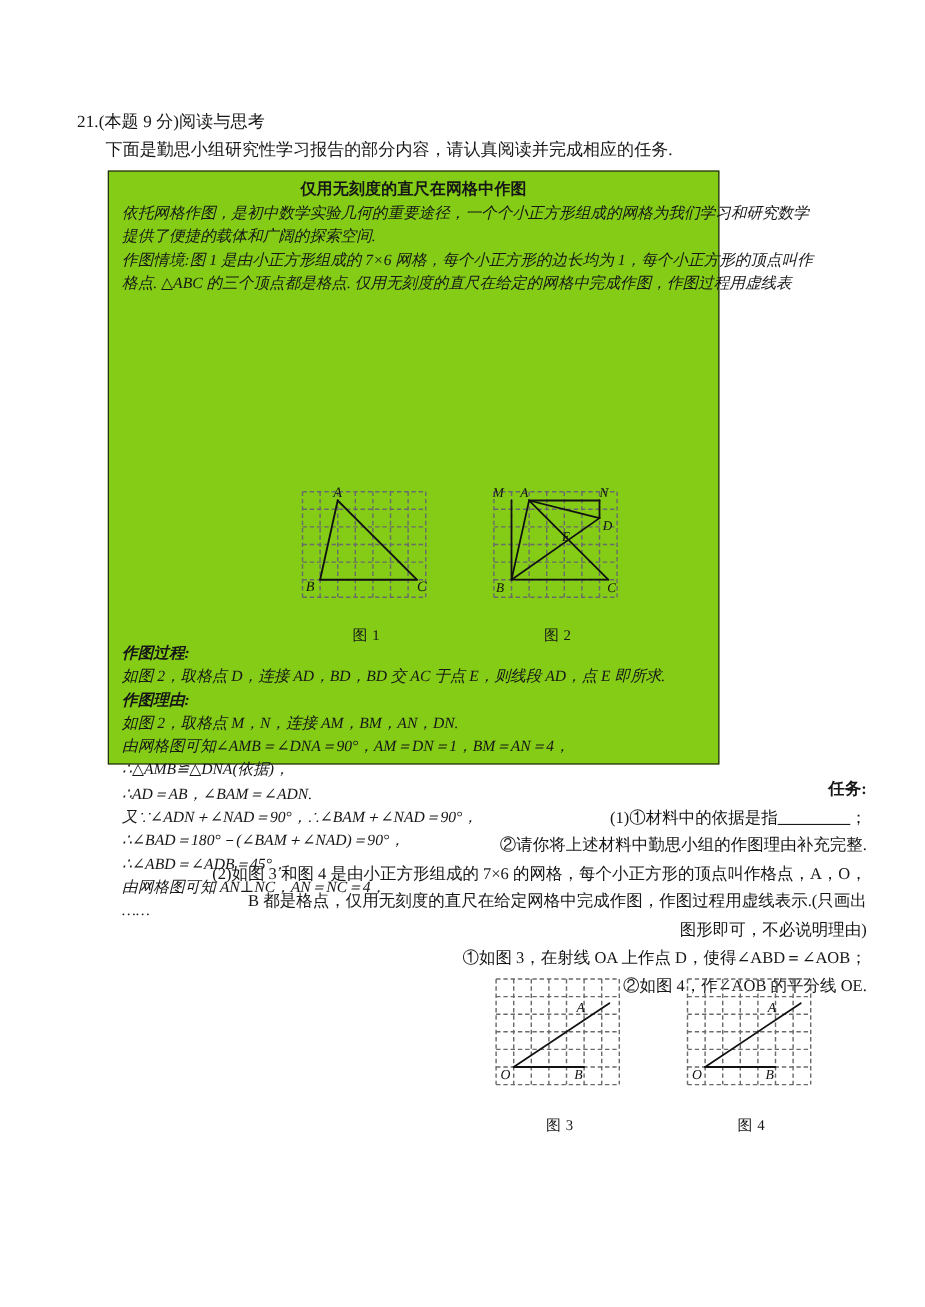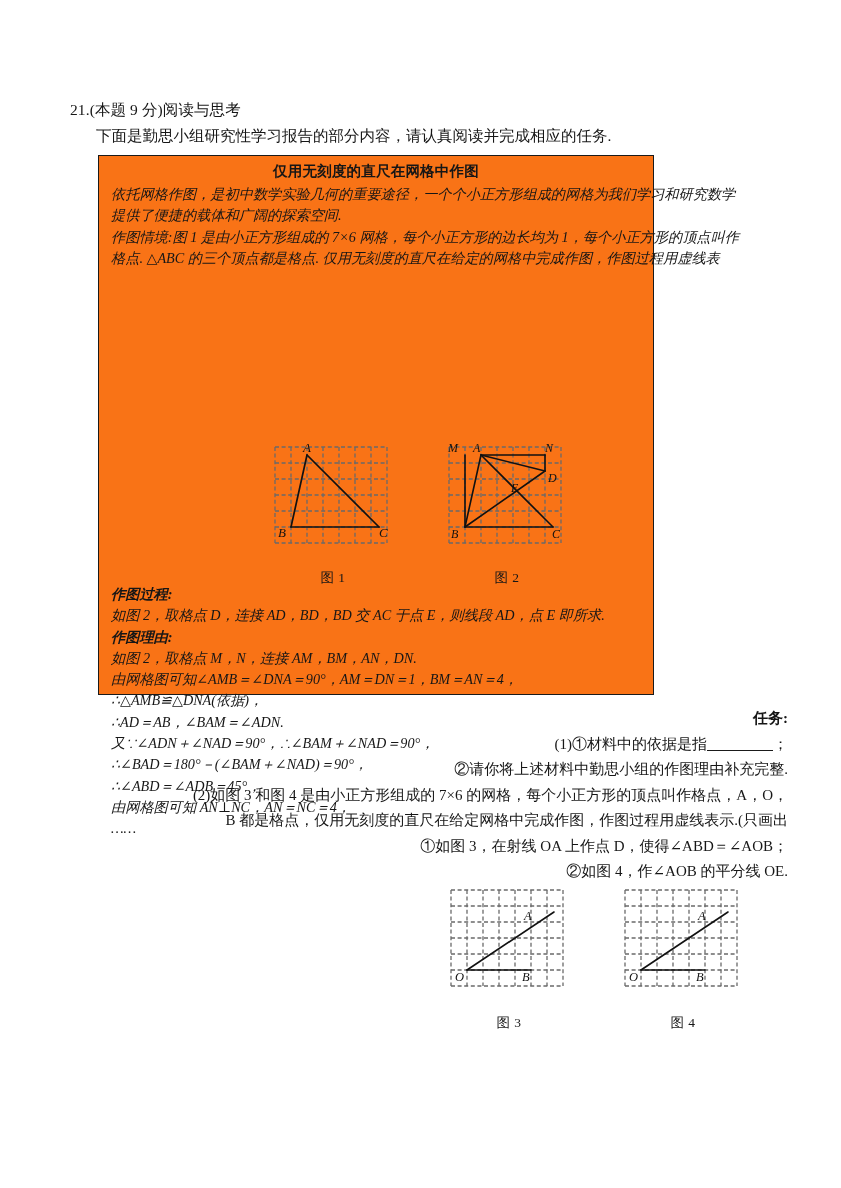--- a/index.html
+++ b/index.html
@@ -43,21 +43,21 @@
 
   
   .matbox {
     position: absolute;
     left: 98px;
     top: 155px;
     width: 556px;
     height: 540px;
     border: 1.6px solid #1a1a1a;
     box-sizing: border-box;
-    background: #f97316;
+    background: #84cc16;
   }
   .matbox-title {
     text-align: center;
     font-size: 14.5px;
     font-weight: 700;
     margin-top: 6px;
     letter-spacing: 0.2px;
   }
   .mat-body {
     padding: 3px 10px 0 12px;
@@ -241,20 +241,21 @@
       <p>……</p>
     </div>
   </div>
 
   <div class="tasks">
     <p class="lbl">任务:</p>
     <p><span>(1)①材料中的依据是指</span><span class="blankline"></span><span>；</span></p>
     <p class="tk-ind1">②请你将上述材料中勤思小组的作图理由补充完整.</p>
     <p>(2)如图 3 和图 4 是由小正方形组成的 7×6 的网格，每个小正方形的顶点叫作格点，A，O，</p>
     <p class="tk-ind1">B 都是格点，仅用无刻度的直尺在给定网格中完成作图，作图过程用虚线表示.(只画出</p>
+    <p class="tk-ind1">图形即可，不必说明理由)</p>
     <p class="tk-ind1">①如图 3，在射线 OA 上作点 D，使得∠ABD＝∠AOB；</p>
     <p class="tk-ind1">②如图 4，作∠AOB 的平分线 OE.</p>
   </div>
 
   <div class="botfigs">
 
     <div class="botfig" style="left:444px; top:0;">
       <svg width="130" height="110" viewBox="0 0 130 110">
         <g stroke="#6a6a6a" stroke-width="1.3" stroke-dasharray="4,2.6" fill="none">
           <line x1="7" y1="6" x2="119" y2="6"></line>

